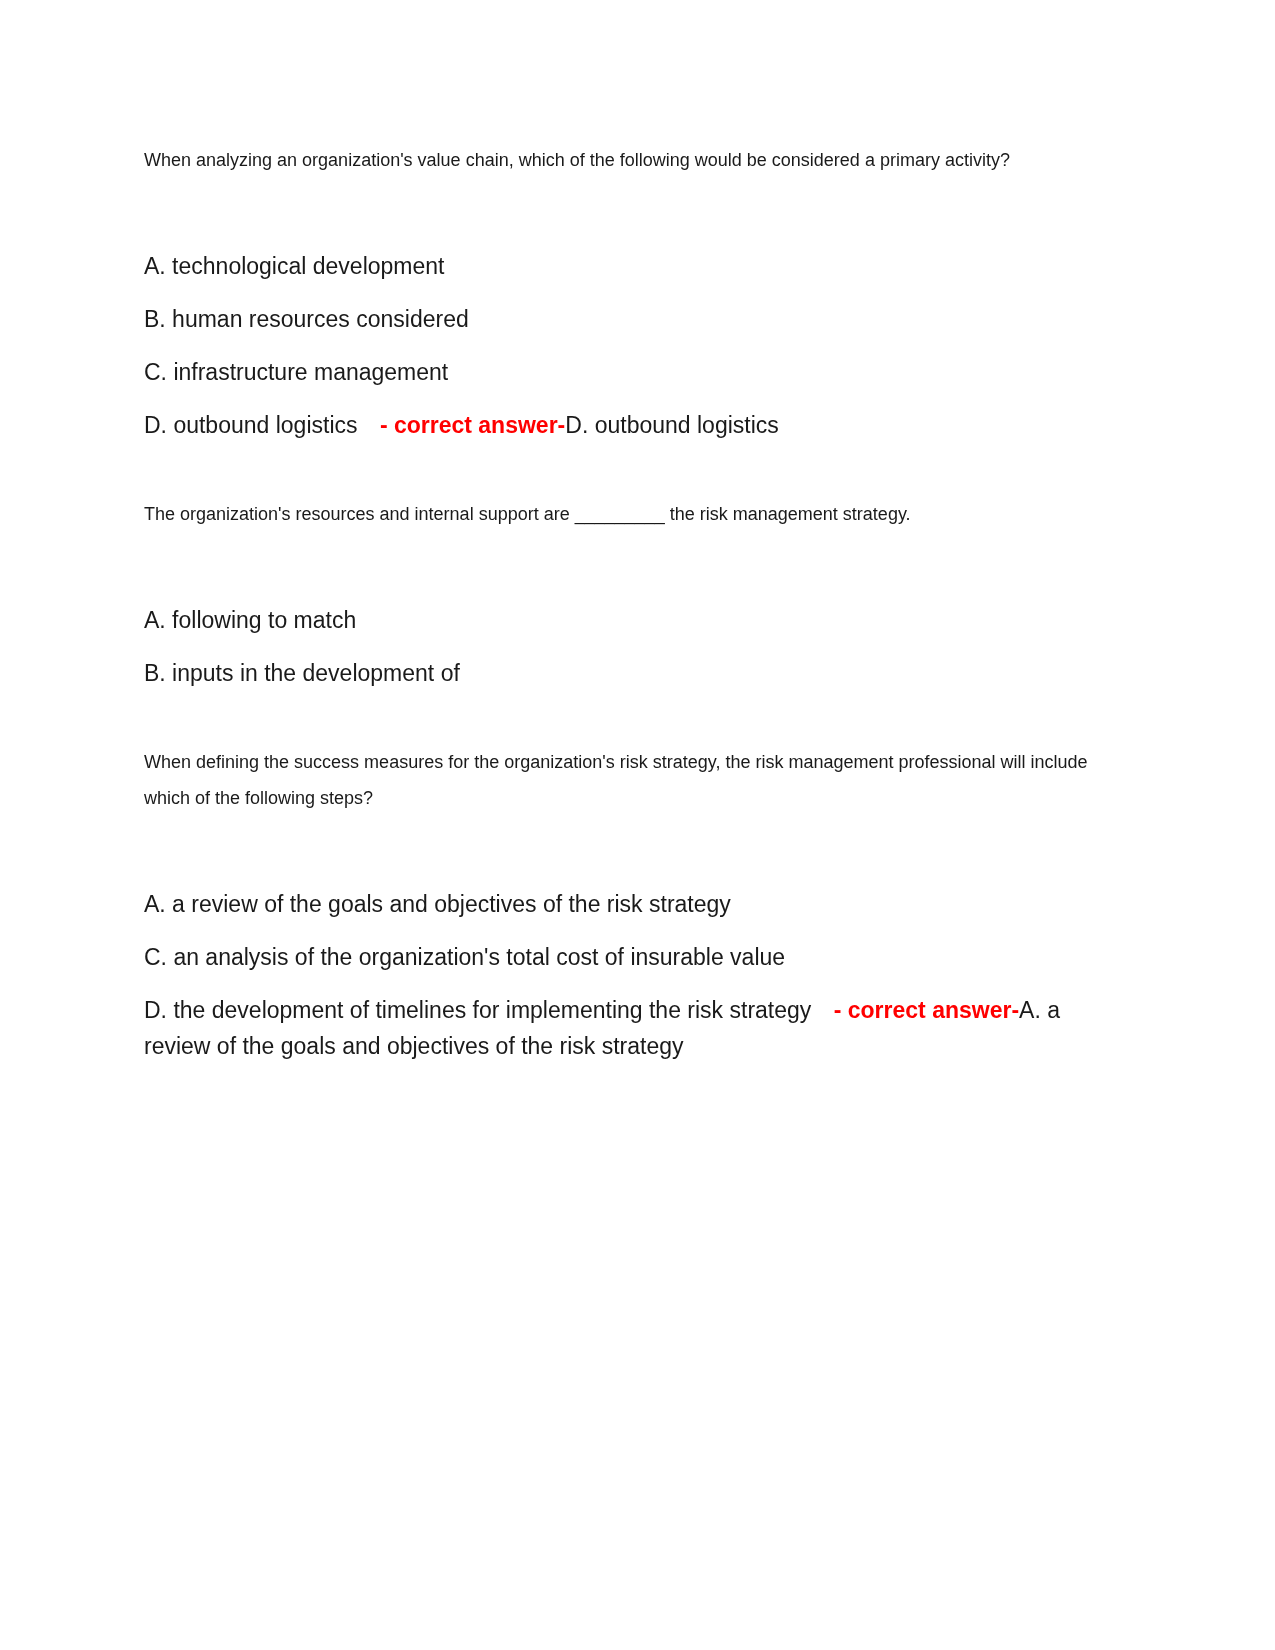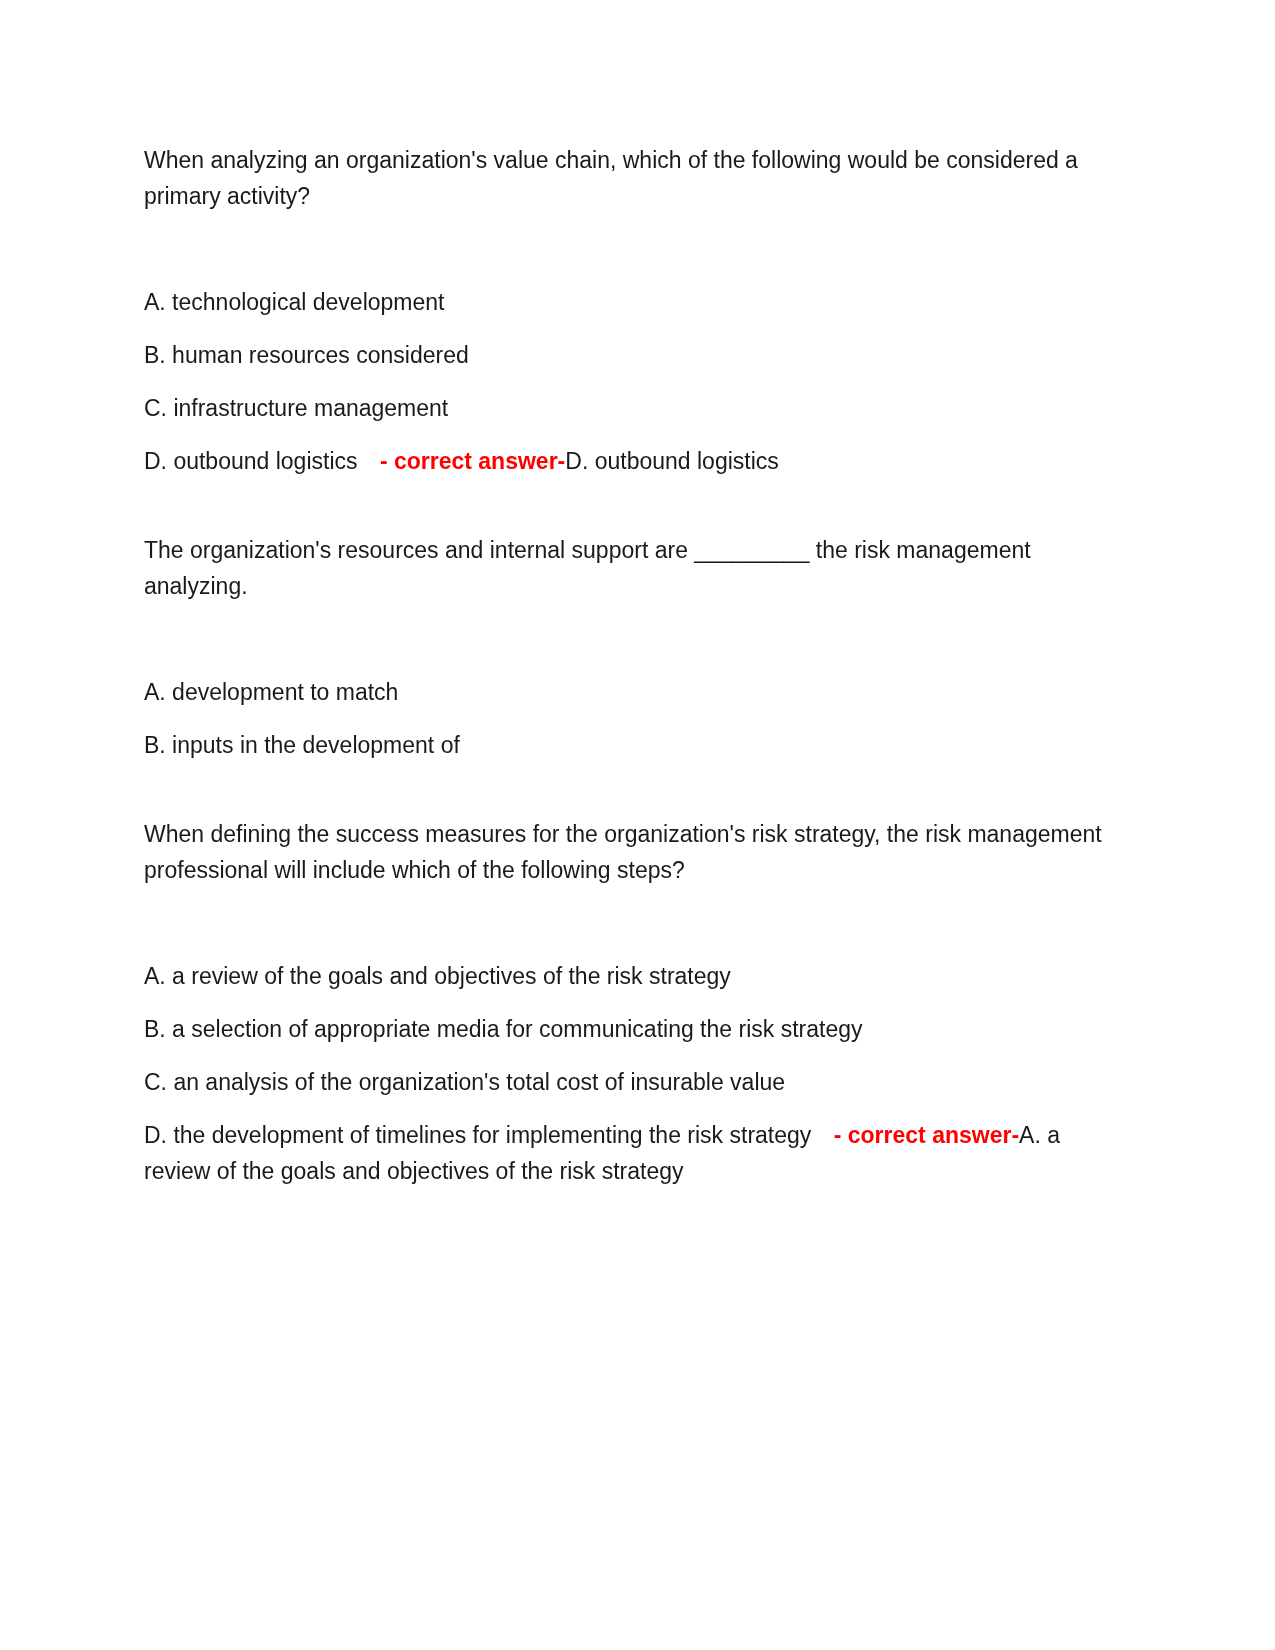--- a/index.html
+++ b/index.html
@@ -19,21 +19,21 @@
     width: 1275px;
     height: 1650px;
     padding: 142px 150px 0 144px;
     background: #ffffff;
   }
   .question-block {
     margin: 0 0 53px 0;
   }
   .question-prompt {
     margin: 0 16px 70px 0;
-    font-size: 23px;
+    font-size: 18px;
     line-height: 36px;
     white-space: pre-wrap;
   }
   .answer-option {
     margin: 0 0 17px 0;
     font-size: 23px;
     line-height: 36px;
     white-space: pre-wrap;
   }
   .marker {
@@ -49,26 +49,25 @@
 
   <div class="question-block">
     <p class="question-prompt">When analyzing an organization's value chain, which of the following would be considered a primary activity?</p>
     <p class="answer-option"><span>A. technological development</span><span class="marker"></span><span></span></p>
     <p class="answer-option"><span>B. human resources considered</span><span class="marker"></span><span></span></p>
     <p class="answer-option"><span>C. infrastructure management</span><span class="marker"></span><span></span></p>
     <p class="answer-option"><span>D. outbound logistics </span><span class="marker">- correct answer-</span><span>D. outbound logistics</span></p>
   </div>
 
   <div class="question-block">
-    <p class="question-prompt">The organization's resources and internal support are _________ the risk management analyzing.</p>
-    <p class="answer-option"><span>A. development to match</span><span class="marker"></span><span></span></p>
+    <p class="question-prompt">The organization's resources and internal support are _________ the risk management strategy.</p>
+    <p class="answer-option"><span>A. following to match</span><span class="marker"></span><span></span></p>
     <p class="answer-option"><span>B. inputs in the development of</span><span class="marker"></span><span></span></p>
   </div>
 
   <div class="question-block">
     <p class="question-prompt">When defining the success measures for the organization's risk strategy, the risk management professional will include which of the following steps?</p>
     <p class="answer-option"><span>A. a review of the goals and objectives of the risk strategy</span><span class="marker"></span><span></span></p>
-    <p class="answer-option"><span>B. a selection of appropriate media for communicating the risk strategy</span><span class="marker"></span><span></span></p>
     <p class="answer-option"><span>C. an analysis of the organization's total cost of insurable value</span><span class="marker"></span><span></span></p>
     <p class="answer-option"><span>D. the development of timelines for implementing the risk strategy </span><span class="marker">- correct answer-</span><span>A. a review of the goals and objectives of the risk strategy</span></p>
   </div>
 
 </div>
 
 </body></html>

